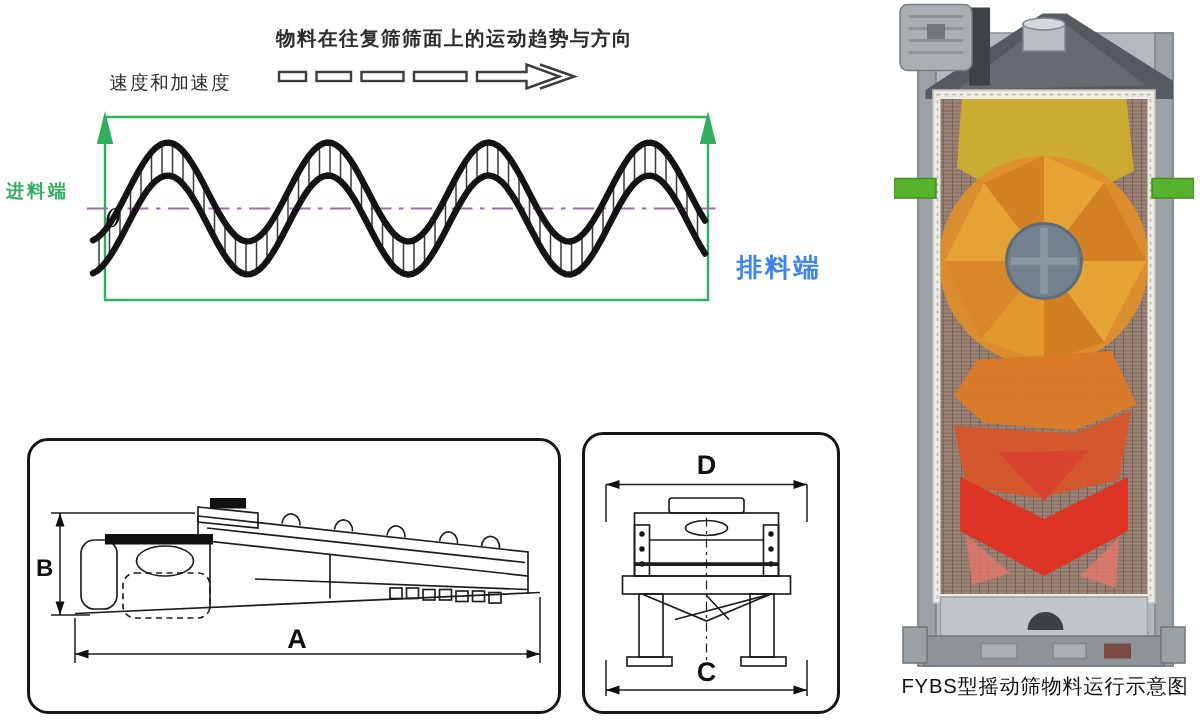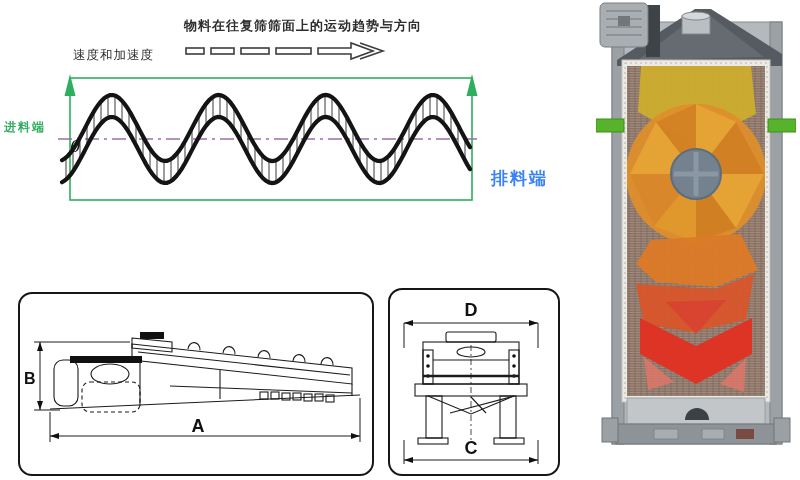--- a/index.html
+++ b/index.html
@@ -224,14 +224,15 @@
     <rect x="58" y="427" width="24" height="10" fill="#a7adb1" stroke="#80868a"></rect>
     <rect x="106" y="427" width="22" height="10" fill="#a7adb1" stroke="#80868a"></rect>
     <rect x="140" y="427" width="18" height="10" fill="#7a4a42"></rect>
     <rect x="6" y="416" width="16" height="24" fill="#9aa0a4" stroke="#70767a"></rect>
     <rect x="178" y="416" width="16" height="24" fill="#9aa0a4" stroke="#70767a"></rect>
 
     <rect x="0" y="117" width="28" height="13" stroke="#3f8f1e" fill="#57b22c"></rect>
     <rect x="172" y="117" width="28" height="13" stroke="#3f8f1e" fill="#57b22c"></rect>
   </svg>
 
+  <div class="abs photo-caption">FYBS型摇动筛物料运行示意图</div>
 
 </div>
 
 </body></html>

